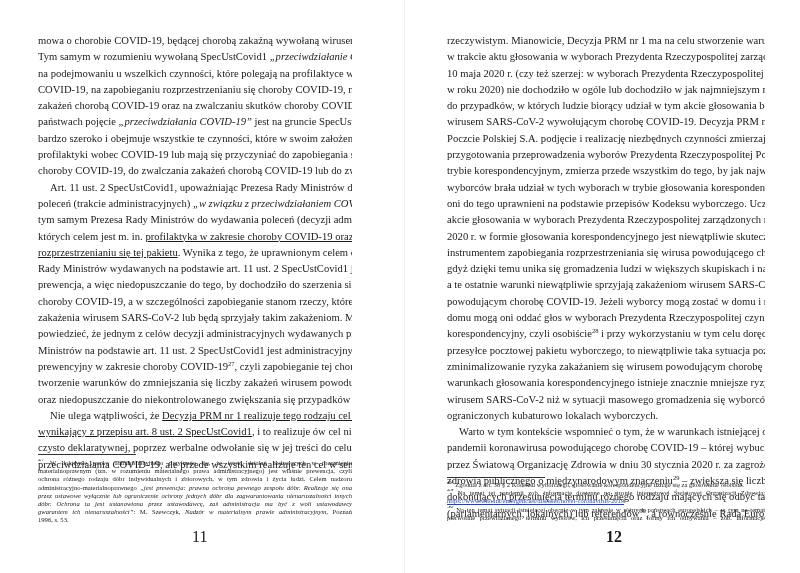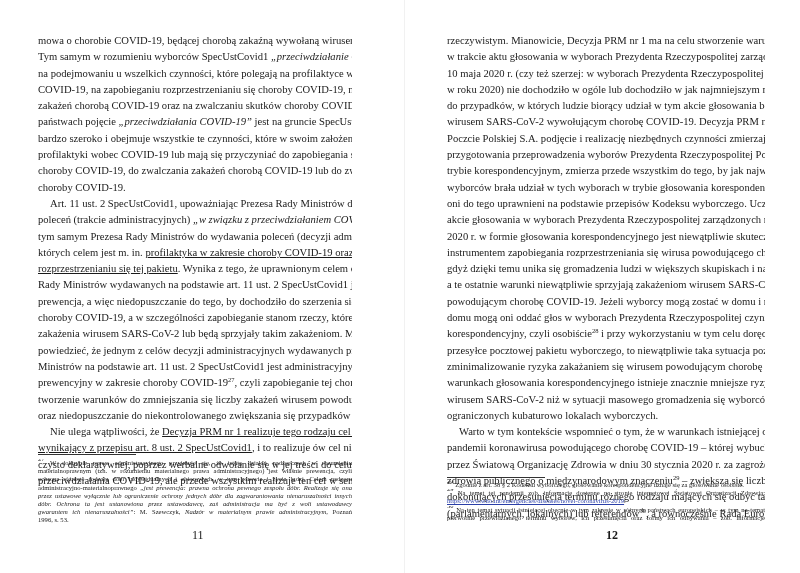--- a/index.html
+++ b/index.html
@@ -18,39 +18,38 @@
   sup { font-size: 6.5px; vertical-align: 4px; line-height: 0; }
   .fn-rule { position: absolute; height: 1px; background: #333; width: 98px; }
   .page.left .fn-rule { left: 38px; top: 454px; }
   .page.right .fn-rule { left: 42px; top: 477px; }
   .footnotes { position: absolute; font-size: 6.6px; line-height: 8.2px; }
   .page.left .footnotes { left: 38px; width: 314px; top: 459px; }
   .page.right .footnotes { left: 42px; width: 318px; top: 481px; }
   .fnl { display: block; white-space: nowrap; text-align: justify; text-align-last: justify; height: 8.2px; overflow: hidden; }
   .fnl.last { text-align-last: left; }
   .link { color: #2a3fa8; text-decoration: underline; }
-  .page-num { position: absolute; font-size: 12px; top: 528px; }
+  .page-num { position: absolute; font-size: 16px; top: 528px; }
   .page.left .page-num { left: 192px; }
   .page.right .page-num { left: 201px; font-weight: bold; }
 </style>
 </head>
 <body>
 
 <div class="page left">
   <div class="body-text">
     <span class="line">mowa o chorobie COVID-19, będącej chorobą zakaźną wywołaną wirusem SARS-CoV-2.</span>
-    <span class="line"><span>Tym samym w rozumieniu wyborców SpecUstCovid1 </span><i>„przeciwdziałanie COVID-19”</i></span>
+    <span class="line"><span>Tym samym w rozumieniu wywołaną SpecUstCovid1 </span><i>„przeciwdziałanie COVID-19”</i></span>
     <span class="line">na podejmowaniu u wszelkich czynności, które polegają na profilaktyce w zakresie choroby</span>
     <span class="line">COVID-19, na zapobieganiu rozprzestrzenianiu się choroby COVID-19, na zwalczaniu</span>
     <span class="line">zakażeń chorobą COVID-19 oraz na zwalczaniu skutków choroby COVID-19. W takim</span>
     <span class="line"><span>państwach pojęcie </span><i>„przeciwdziałania COVID-19”</i><span> jest na gruncie SpecUstCovid1 rozumiane</span></span>
     <span class="line">bardzo szeroko i obejmuje wszystkie te czynności, które w swoim założeniu są przejawem</span>
     <span class="line">profilaktyki wobec COVID-19 lub mają się przyczyniać do zapobiegania szerzeniu się</span>
     <span class="line">choroby COVID-19, do zwalczania zakażeń chorobą COVID-19 lub do zwalczania skutków</span>
-    <span class="line last">choroby COVID-19.</span>
     <span class="line indent">Art. 11 ust. 2 SpecUstCovid1, upoważniając Prezesa Rady Ministrów do wydawania</span>
     <span class="line"><span>poleceń (trakcie administracyjnych) </span><i>„w związku z przeciwdziałaniem COVID-19”</i></span>
     <span class="line">tym samym Prezesa Rady Ministrów do wydawania poleceń (decyzji administracyjnych),</span>
     <span class="line"><span>których celem jest m. in. </span><span class="u">profilaktyka w zakresie choroby COVID-19 oraz zapobieganie</span></span>
     <span class="line"><span class="u">rozprzestrzenianiu się tej pakietu</span><span>. Wynika z tego, że uprawnionym celem decyzji Prezesa</span></span>
     <span class="line">Rady Ministrów wydawanych na podstawie art. 11 ust. 2 SpecUstCovid1 jest w szczególności</span>
     <span class="line">prewencja, a więc niedopuszczanie do tego, by dochodziło do szerzenia się i proliferacji</span>
     <span class="line">choroby COVID-19, a w szczególności zapobieganie stanom rzeczy, które będą ułatwiały</span>
     <span class="line">zakażenia wirusem SARS-CoV-2 lub będą sprzyjały takim zakażeniom. Można więc</span>
     <span class="line">powiedzieć, że jednym z celów decyzji administracyjnych wydawanych przez Prezesa Rady</span>

